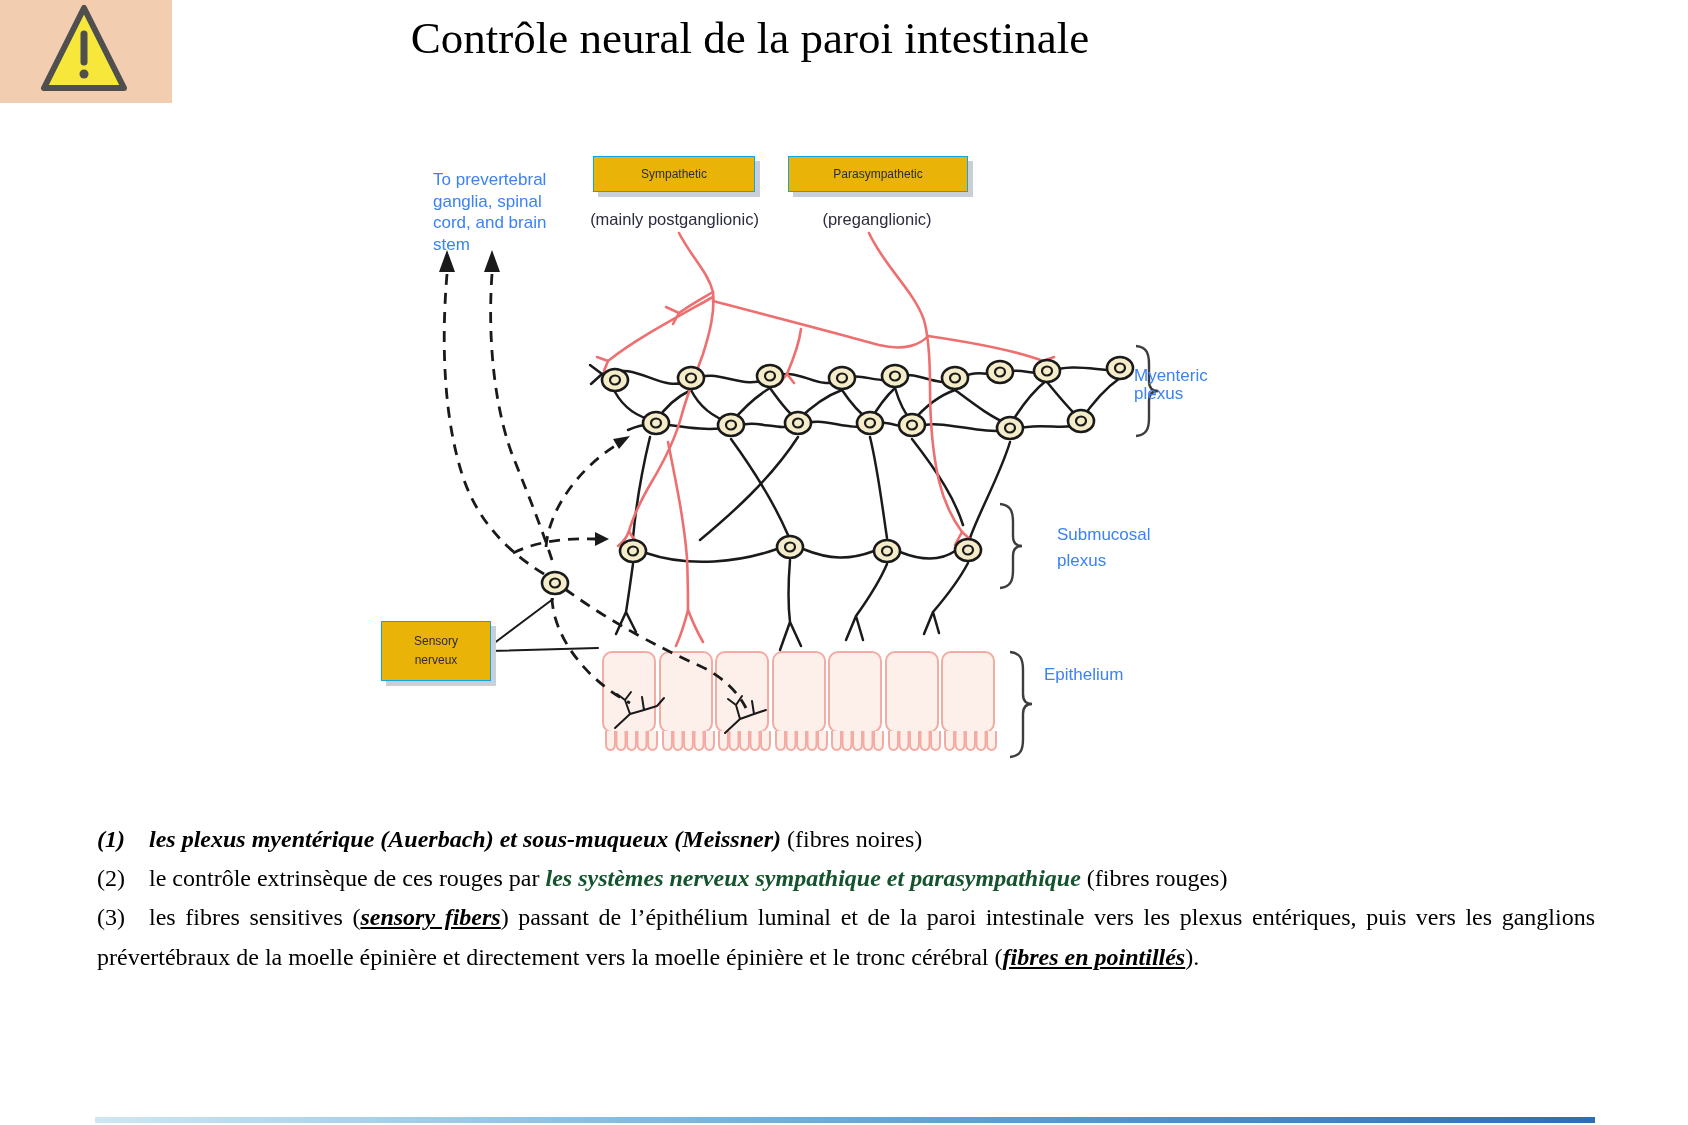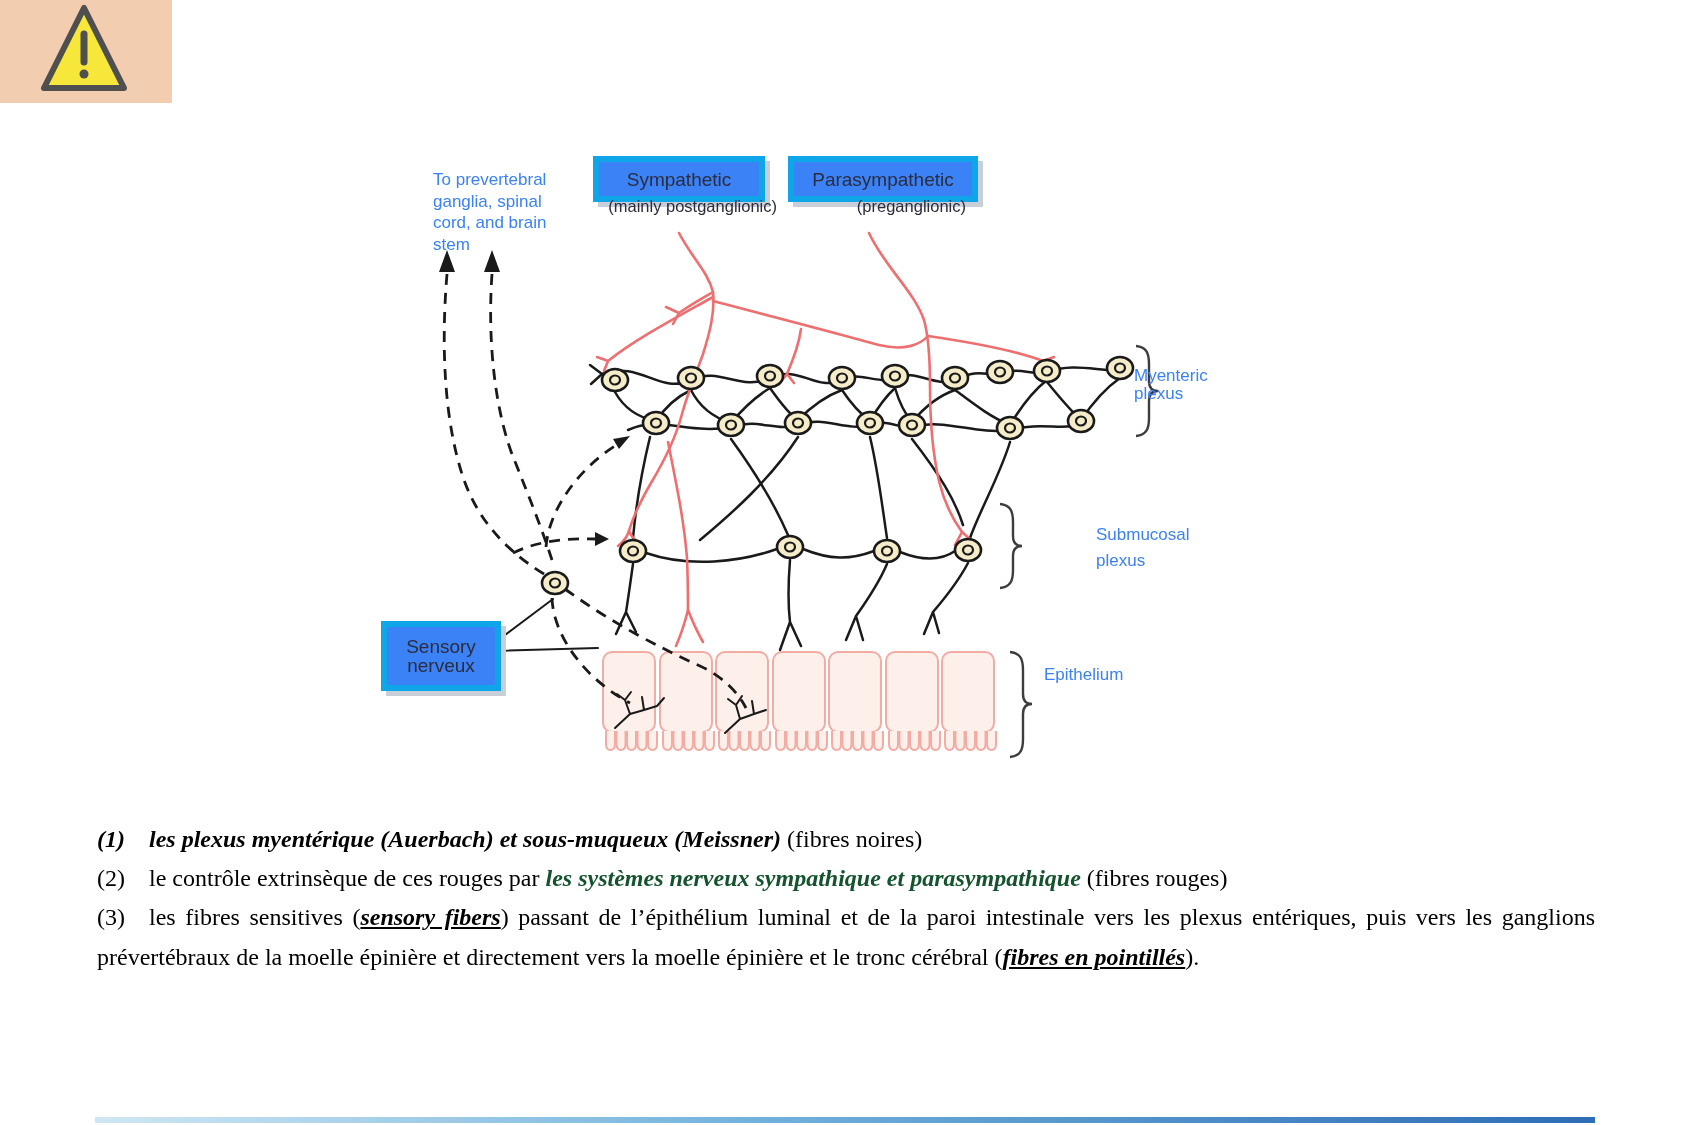--- a/index.html
+++ b/index.html
@@ -6,24 +6,24 @@
   #page{position:relative;width:1688px;height:1125px;background:#ffffff;overflow:hidden;
         font-family:"Liberation Sans",sans-serif;}
   
   #warn-block{position:absolute;left:0;top:0;width:172px;height:103px;background:#f2cdb0;}
   #page-title{position:absolute;left:200px;top:12px;width:1100px;text-align:center;
       font-family:"Liberation Serif",serif;font-size:45px;color:#000;}
   
   #fig{position:absolute;left:0;top:0;width:1688px;height:1125px;}
   
   .dlabel{position:absolute;color:#3b82f6;font-size:17px;line-height:21.5px;white-space:pre-line;}
-  .dbox{position:absolute;background:#3b82f6;border:6px solid #0ea5e9;box-shadow:5px 5px 0 #c9cfd9;
+  .dbox{position:absolute;background:#eab308;border:1px solid #0ea5e9;box-shadow:5px 5px 0 #c9cfd9;
         color:#2c2c3e;display:flex;align-items:center;justify-content:center;text-align:center;
-        font-size:19px;line-height:19px;white-space:pre-line;}
-  .dsub{position:absolute;color:#2c2c3e;font-size:16.5px;text-align:right;}
+        font-size:12px;line-height:19px;white-space:pre-line;}
+  .dsub{position:absolute;color:#2c2c3e;font-size:16.5px;text-align:center;margin-top:13px;}
   
   #notes{position:absolute;left:97px;top:820px;width:1498px;font-family:"Liberation Serif",serif;
          font-size:24px;line-height:39.2px;color:#000;text-align:justify;}
   #notes p{margin:0;}
   .hang{padding-left:52px;text-indent:-52px;}
   .num{display:inline-block;width:52px;text-indent:0;}
   .n-bi{font-weight:bold;font-style:italic;}
   .n-red{font-weight:bold;font-style:italic;color:#14532d;}
   .n-biu{font-weight:bold;font-style:italic;text-decoration:underline;}
   #bottom-divider{position:absolute;left:95px;top:1117px;width:1500px;height:6px;
@@ -35,20 +35,21 @@
 <div id="page">
 
   <div id="warn-block">
     <svg width="172" height="103" viewBox="0 0 172 103">
       <polygon points="84,8 44,88 124,88" fill="#f8e73b" stroke="#4f4f4f" stroke-width="6" stroke-linejoin="round"></polygon>
       <line x1="84" y1="34" x2="84" y2="62" stroke="#4f4f4f" stroke-width="7" stroke-linecap="round"></line>
       <circle cx="84" cy="74" r="4.5" fill="#4f4f4f"></circle>
     </svg>
   </div>
 
+  <div id="page-title">Contrôle neural de la paroi intestinale</div>
 
   <svg id="fig" viewBox="0 0 1688 1125">
 
     <defs>
       <g id="soma">
         <ellipse rx="13" ry="11" fill="#f5ecca" stroke="#1a1a1a" stroke-width="2.6"></ellipse>
         <ellipse rx="5" ry="4.5" fill="#f5ecca" stroke="#1a1a1a" stroke-width="2.2"></ellipse>
       </g>
       <g id="mv" stroke="#f3aca4" stroke-width="2" fill="#fdf0ea">
         <path d="M5,0 L5,13 Q5,19 9.5,19 Q14,19 14,13 L14,0"></path>
@@ -191,21 +192,21 @@
 
   <div class="dbox" style="left:593px;top:156px;width:160px;height:34px;">Sympathetic</div>
   <div class="dsub" style="left:572px;top:197px;width:205px;">(mainly postganglionic)</div>
 
   <div class="dbox" style="left:788px;top:156px;width:178px;height:34px;">Parasympathetic</div>
   <div class="dsub" style="left:788px;top:197px;width:178px;">(preganglionic)</div>
 
   <div class="dlabel" style="left:1134px;top:361px;line-height:18px;margin-top:6px;">Myenteric
 plexus</div>
 
-  <div class="dlabel" style="left:1096px;top:522px;line-height:26px;">Submucosal
+  <div class="dlabel" style="left:1057px;top:522px;line-height:26px;">Submucosal
 plexus</div>
 
   <div class="dbox" style="left:381px;top:621px;width:108px;height:58px;">Sensory
 nerveux</div>
 
   <div class="dlabel" style="left:1044px;top:664px;">Epithelium</div>
 
   <div id="notes">
     <p class="hang"><span class="num n-bi">(1)</span><span class="n-bi">les plexus myentérique (Auerbach) et sous-muqueux (Meissner)</span><span> (fibres noires)</span></p>
     <p class="hang"><span class="num">(2)</span><span>le contrôle extrinsèque de ces rouges par </span><span class="n-red">les systèmes nerveux sympathique et parasympathique</span><span> (fibres rouges)</span></p>

